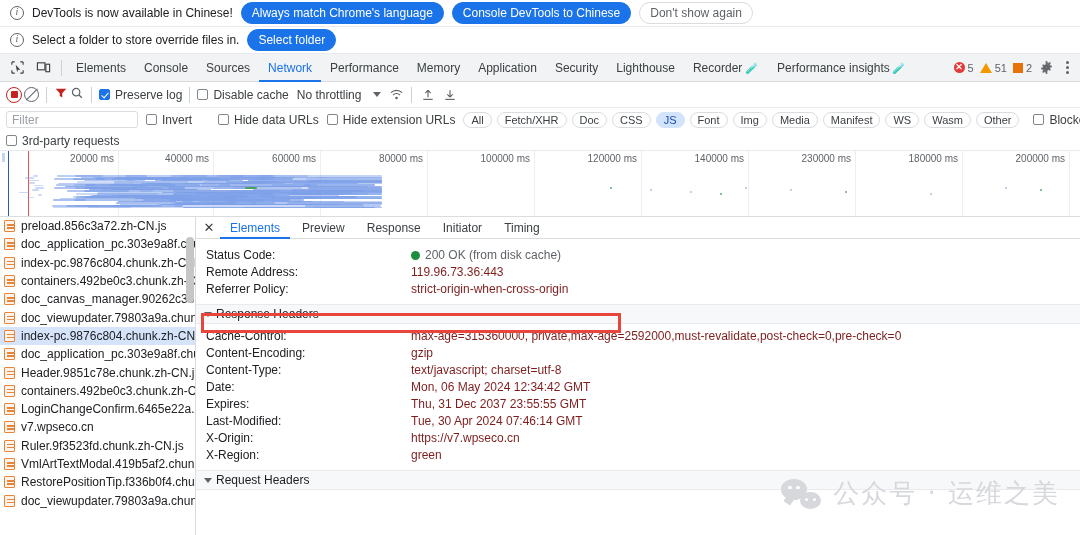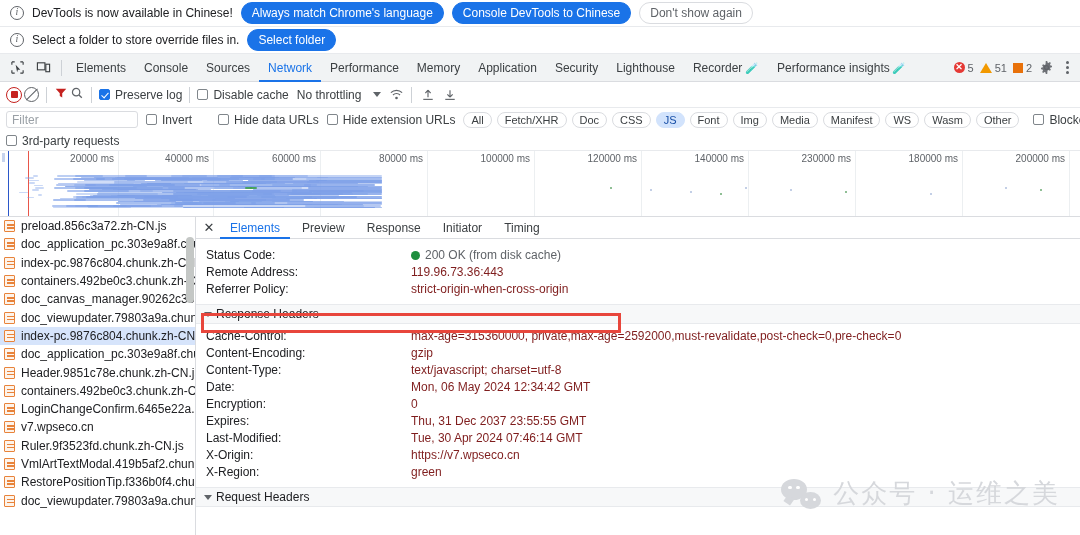--- a/index.html
+++ b/index.html
@@ -786,24 +786,20 @@
             </div>
             <div class="hrow">
               <span class="hkey">Content-Type:</span>
               <span class="hval">text/javascript; charset=utf-8</span>
             </div>
             <div class="hrow">
               <span class="hkey">Date:</span>
               <span class="hval">Mon, 06 May 2024 12:34:42 GMT</span>
             </div>
             <div class="hrow">
-              <span class="hkey">Encryption:</span>
-              <span class="hval">0</span>
-            </div>
-            <div class="hrow">
               <span class="hkey">Expires:</span>
               <span class="hval">Thu, 31 Dec 2037 23:55:55 GMT</span>
             </div>
             <div class="hrow">
               <span class="hkey">Last-Modified:</span>
               <span class="hval">Tue, 30 Apr 2024 07:46:14 GMT</span>
             </div>
             <div class="hrow">
               <span class="hkey">X-Origin:</span>
               <span class="hval">https://v7.wpseco.cn</span>

